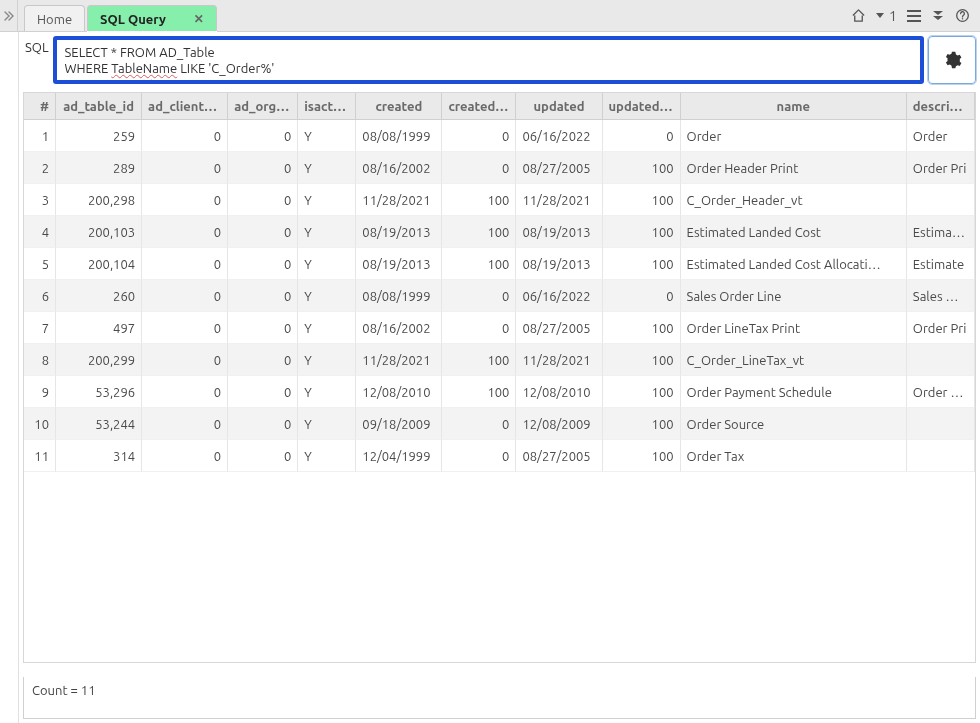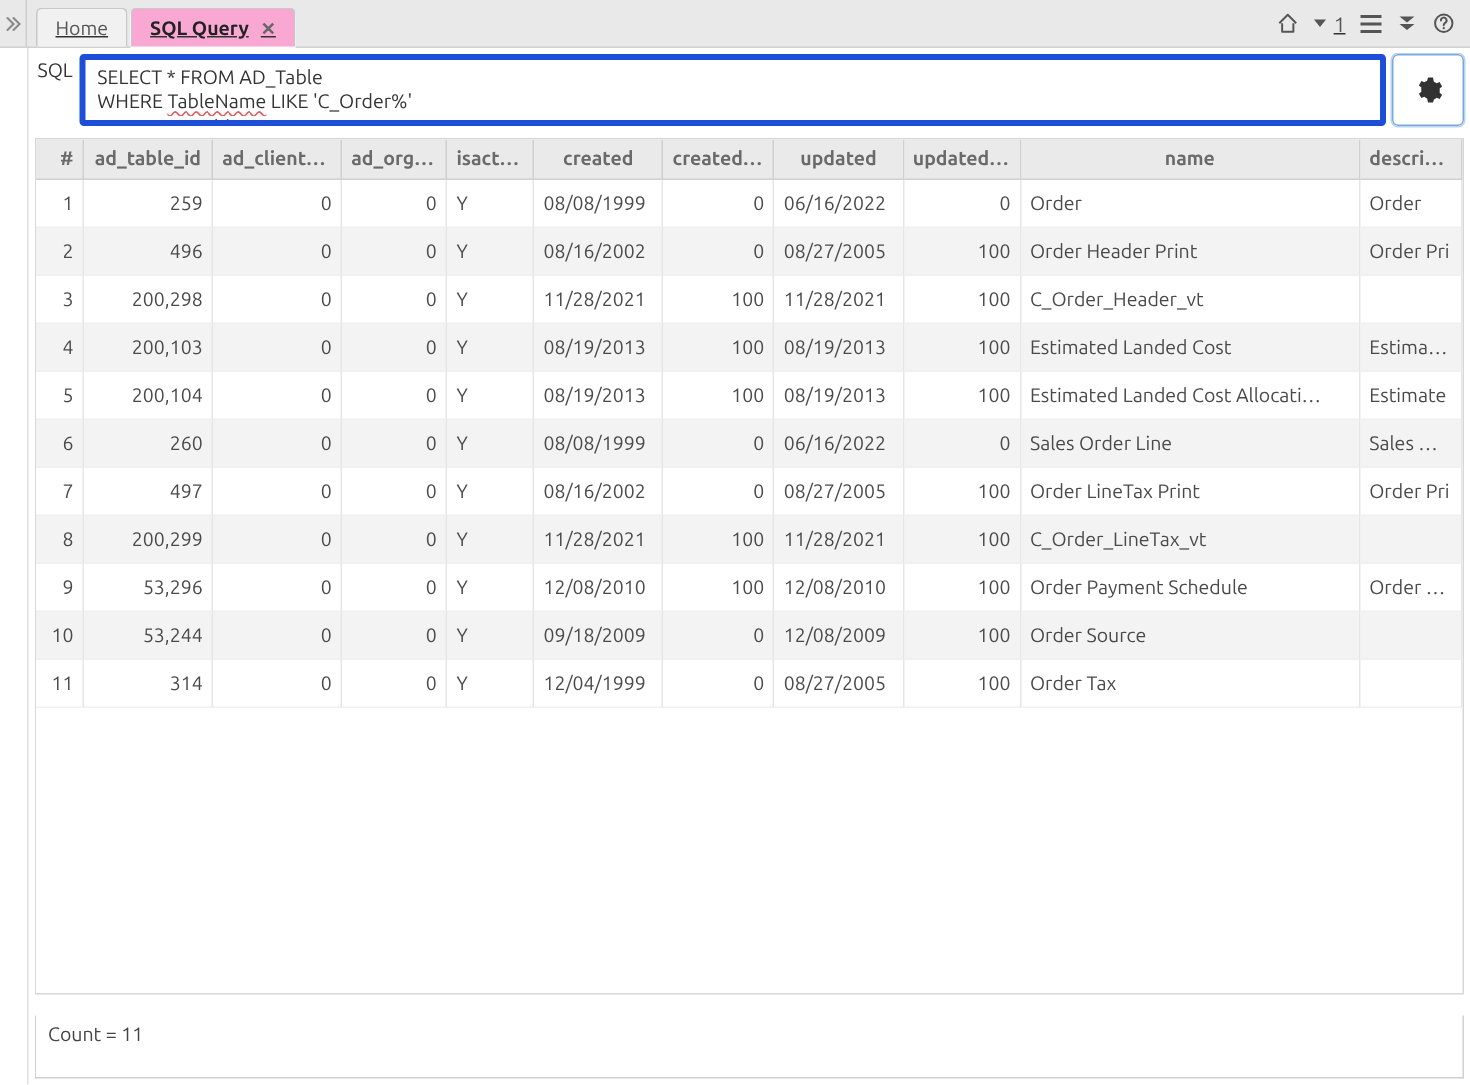--- a/index.html
+++ b/index.html
@@ -17,41 +17,41 @@
     display: flex; flex-direction: column;
     background: #fff;
   }
   .topbar {
     height: 32px;
     border-bottom: 1px solid #d0d0d0;
     background: #e9e9e9;
     display: flex;
     align-items: stretch;
     padding: 0 6px 0 0;
-    text-decoration: underline;
   }
   .expand-handle {
     width: 18px; display:flex; align-items:center; justify-content:center;
     color:#888; cursor:pointer; border-right:1px solid #d0d0d0;
   }
   .tabs { display:flex; align-items:flex-end; flex:0 0 auto; padding-left:6px;}
   .tab {
     height:26px; margin-top:5px;
     background:#f1f1f1;
     border:1px solid #c8c8c8;
     border-bottom:none;
     border-radius:4px 4px 0 0;
     padding:0 12px;
     display:flex; align-items:center;
     margin-right:2px;
     color:#555; font-size:13px;
     cursor:pointer;
   }
-  .tab.active { background:#f9a8d4; font-weight:600; color:#222; position:relative; z-index:2;
+  .tab.active { background:#86efac; font-weight:600; color:#222; position:relative; z-index:2;
     box-shadow: 0 1px 0 #fff;
+    gap: 20px;
   }
   .tab .close-x {
     margin-left:8px; color:#666; font-weight:600; cursor:pointer;
     font-size:12px;
   }
   .toolbar {
     margin-left:auto;
     display:flex; align-items:center;
     gap:2px;
     color:#555;
@@ -276,21 +276,21 @@
               <td>Y</td>
               <td>08/08/1999</td>
               <td class="num">0</td>
               <td>06/16/2022</td>
               <td class="num">0</td>
               <td>Order</td>
               <td>Order</td>
             </tr>
             <tr>
               <td class="num">2</td>
-              <td class="num">496</td>
+              <td class="num">289</td>
               <td class="num">0</td>
               <td class="num">0</td>
               <td>Y</td>
               <td>08/16/2002</td>
               <td class="num">0</td>
               <td>08/27/2005</td>
               <td class="num">100</td>
               <td>Order Header Print</td>
               <td>Order Pri</td>
             </tr>

